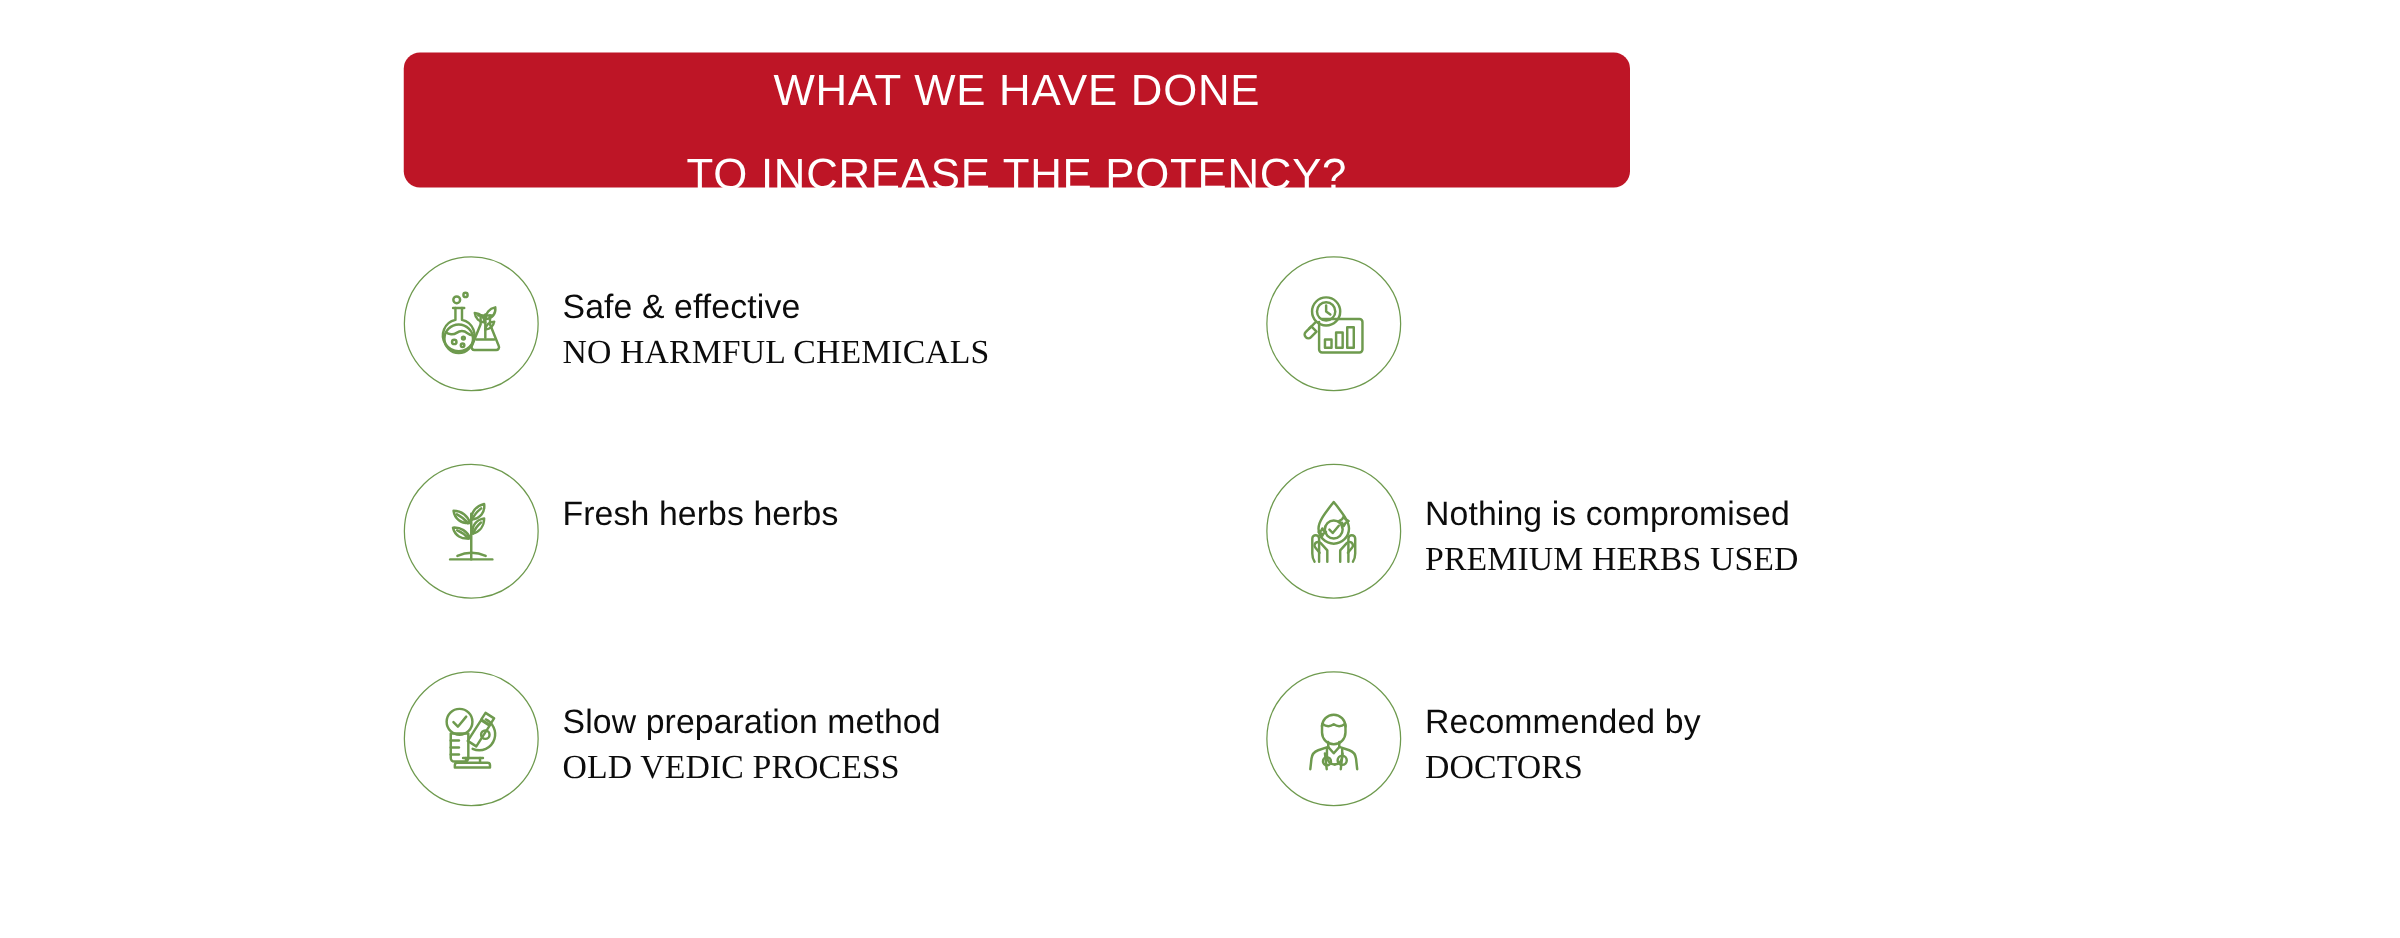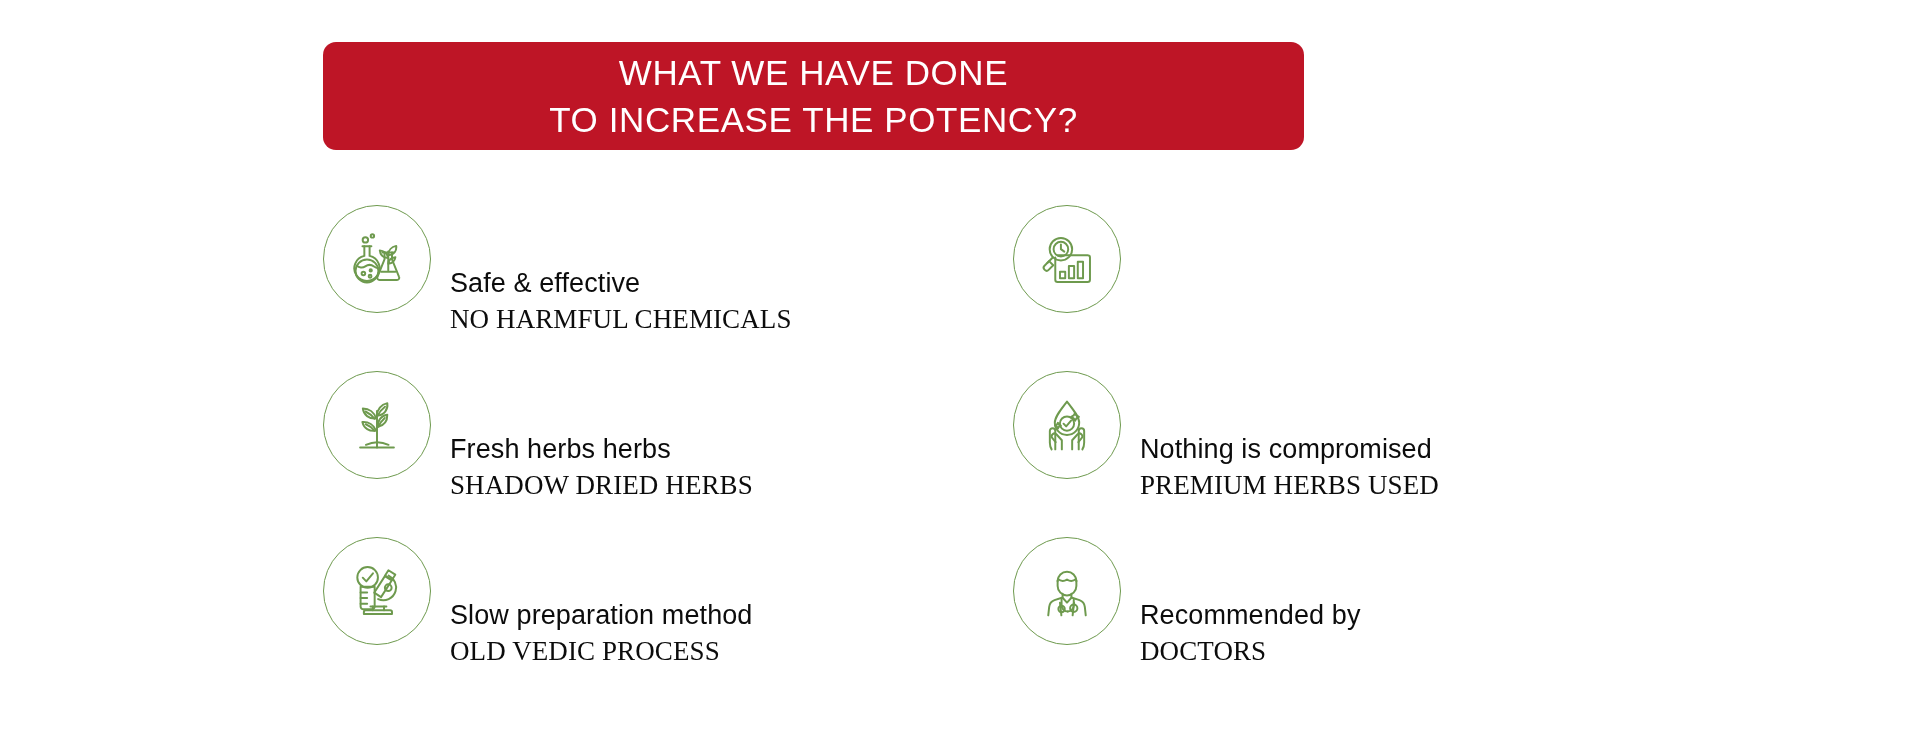--- a/index.html
+++ b/index.html
@@ -38,20 +38,21 @@
   }
   .banner-line {
     color: #ffffff;
     font-family: "Liberation Sans", sans-serif;
     font-size: 35px;
     font-weight: 400;
     letter-spacing: 0.6px;
     line-height: 1.35;
     text-align: center;
     white-space: nowrap;
+    margin-top: 20px;
   }
 
   
   .features {
     position: absolute;
     left: 323px;
     top: 205px;
     width: 1290px;
     display: grid;
     grid-template-columns: 690px 600px;
@@ -88,21 +89,20 @@
     min-width: 0;
   }
   .feature-title {
     font-family: "Liberation Sans", sans-serif;
     font-size: 27px;
     font-weight: 400;
     color: #0c0c0c;
     line-height: 1.22;
     letter-spacing: 0.1px;
     white-space: nowrap;
-    margin-top: 38px;
   }
   .feature-sub {
     font-family: Liberation Serif, serif;
     font-size: 27px;
     font-weight: 400;
     color: #0c0c0c;
     line-height: 1.22;
     letter-spacing: 0.1px;
     white-space: nowrap;
     margin-top: 3px;
@@ -187,21 +187,20 @@
 
           <path d="M31 38c-2.3-6-8-9.6-14.6-9.1 1.5 6.6 7.4 10.4 14.6 9.1z"></path>
           <path d="M20 31.2c3.7 1.5 7 3.9 9.5 7"></path>
 
           <path d="M20.2 53.1c7.6-3.5 16.5-3.5 24.1 0"></path>
           <path d="M14 56h36"></path>
         </svg>
       </div>
       <div class="feature-text">
         <div class="feature-title">Fresh herbs herbs</div>
-        <div class="feature-sub">SHADOW DRIED HERBS</div>
       </div>
     </div>
 
     <div class="feature">
       <div class="icon-circle">
         <svg viewBox="0 0 64 64" fill="none" stroke="#6E9A4E" stroke-width="2.1" stroke-linecap="round" stroke-linejoin="round">
 
           <path d="M32 7c-7 9.1-13 16.2-13 22.6A13 13 0 0 0 45 29.6C45 23.2 39 16.1 32 7z"></path>
 
           <circle cx="32" cy="30.5" r="7.6"></circle>

